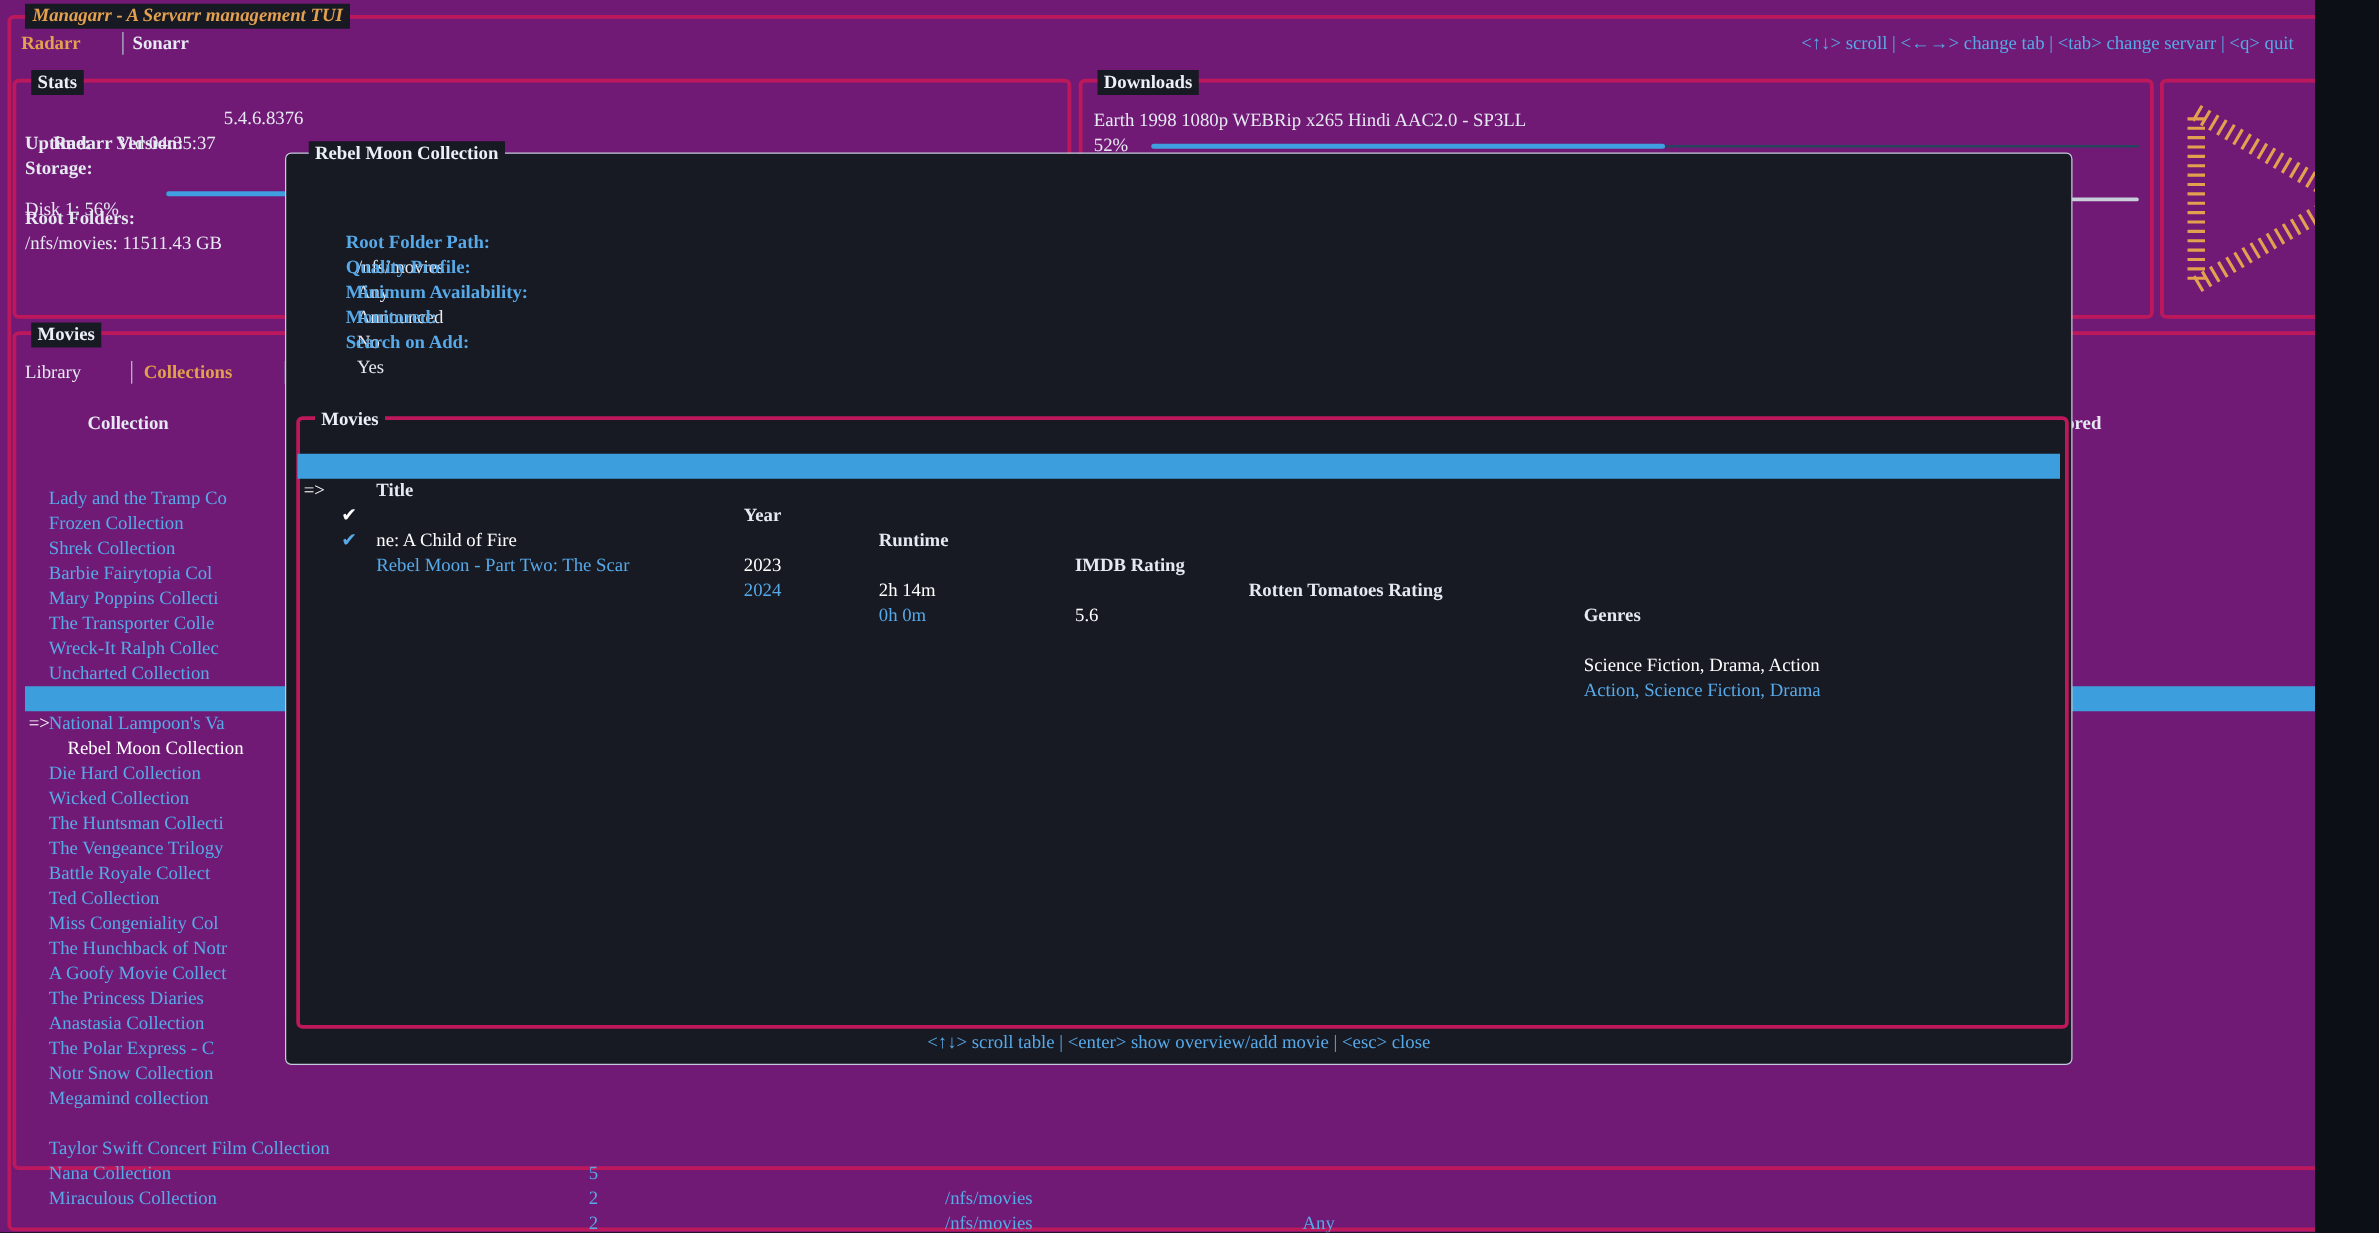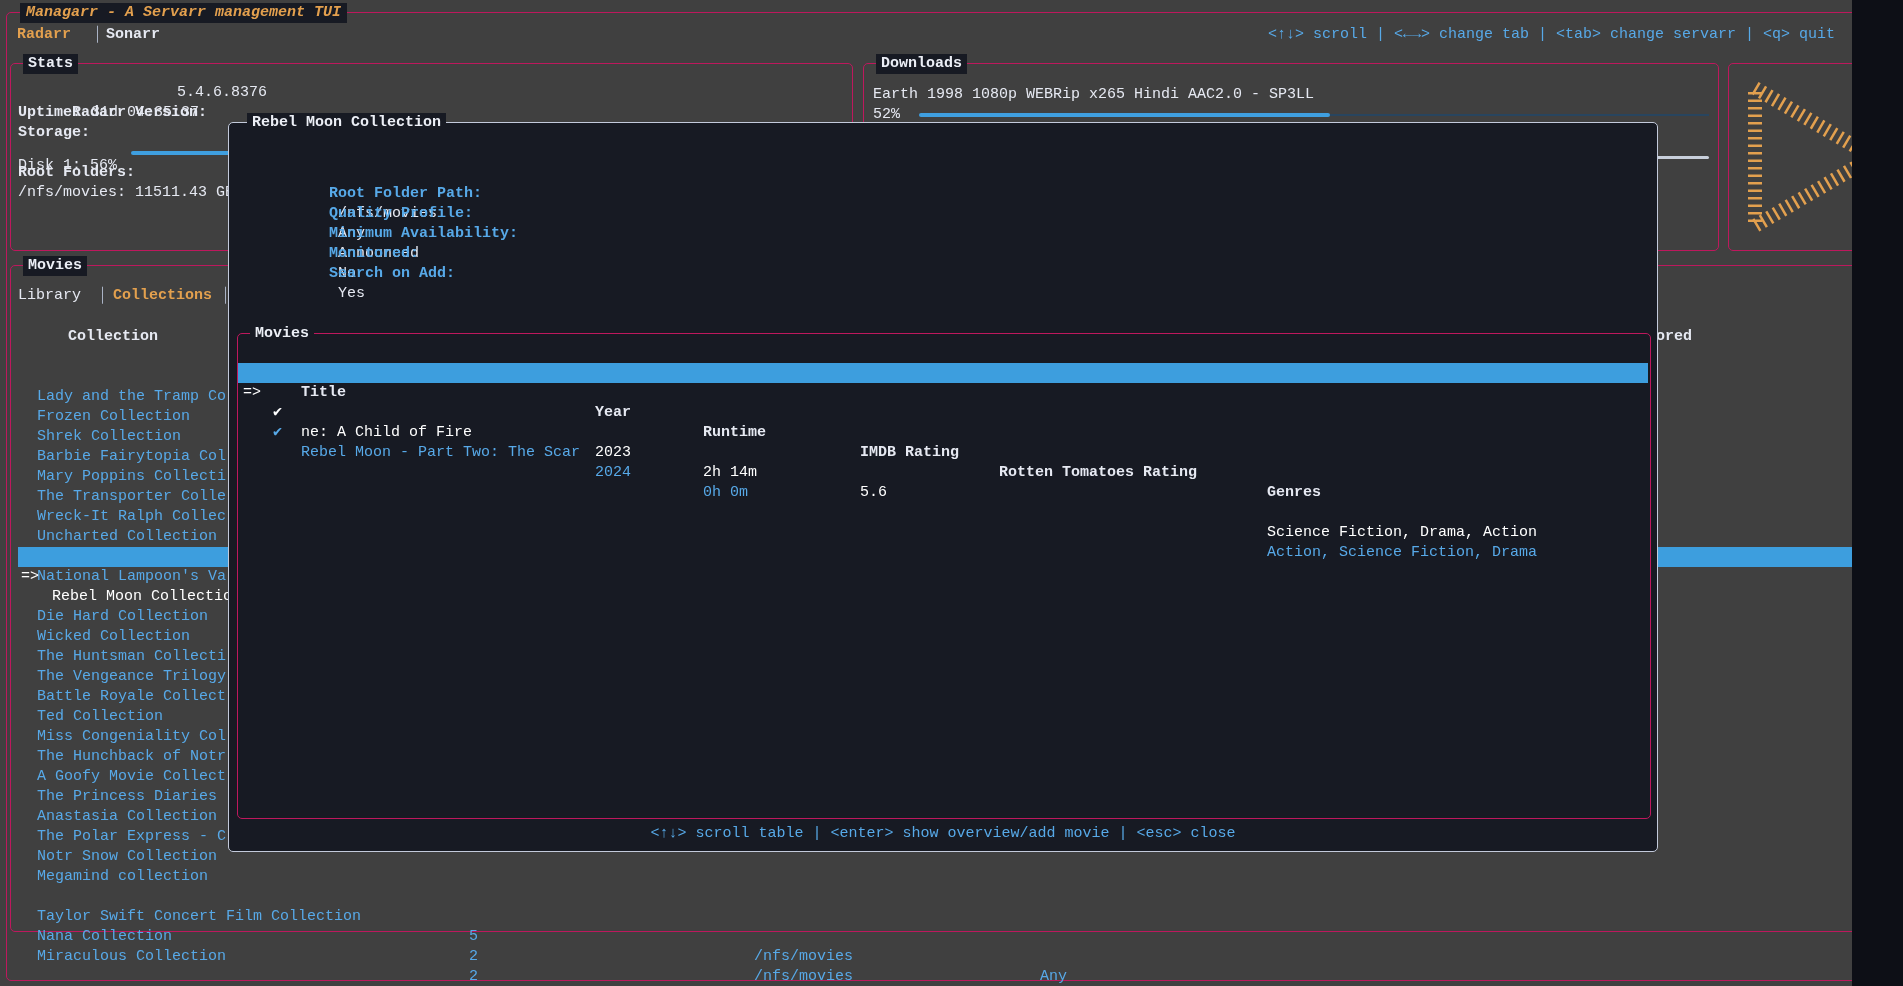--- a/index.html
+++ b/index.html
@@ -1,22 +1,22 @@
 <!DOCTYPE html>
 <html><head>
 <meta charset="utf-8">
 <style>
   html,body{margin:0;padding:0;background:#0d0f16;}
   .screen{
-    position:relative;width:1852px;height:986px;background:#404040;
-    font-family:Liberation Mono, monospace;
+    position:relative;width:1852px;height:986px;background:#701a75;
+    font-family:Liberation Serif, serif;
     font-size:15px;line-height:20px;color:#e6e9f2;overflow:hidden;
   }
   .abs{position:absolute;white-space:pre;}
-  .panel{position:absolute;border:1px solid #be185d;border-radius:5px;background:transparent;}
+  .panel{position:absolute;border:3px solid #be185d;border-radius:5px;background:transparent;}
   .panel-title{position:absolute;top:-10px;left:12px;background:#171a23;padding:0 5px;font-weight:bold;color:#eceff6;white-space:pre;}
   .orange{color:#e3a04e;}
   .blue{color:#57a9e8;}
   .bold{font-weight:bold;}
   .italic{font-style:italic;}
   .sep{color:#aab3c5;}
   .mask{background:#171a23;padding:0 6px;}
   
   .gauge{position:absolute;}
   .gtrack{position:absolute;left:0;top:1px;width:100%;height:2px;background:#28455f;}

